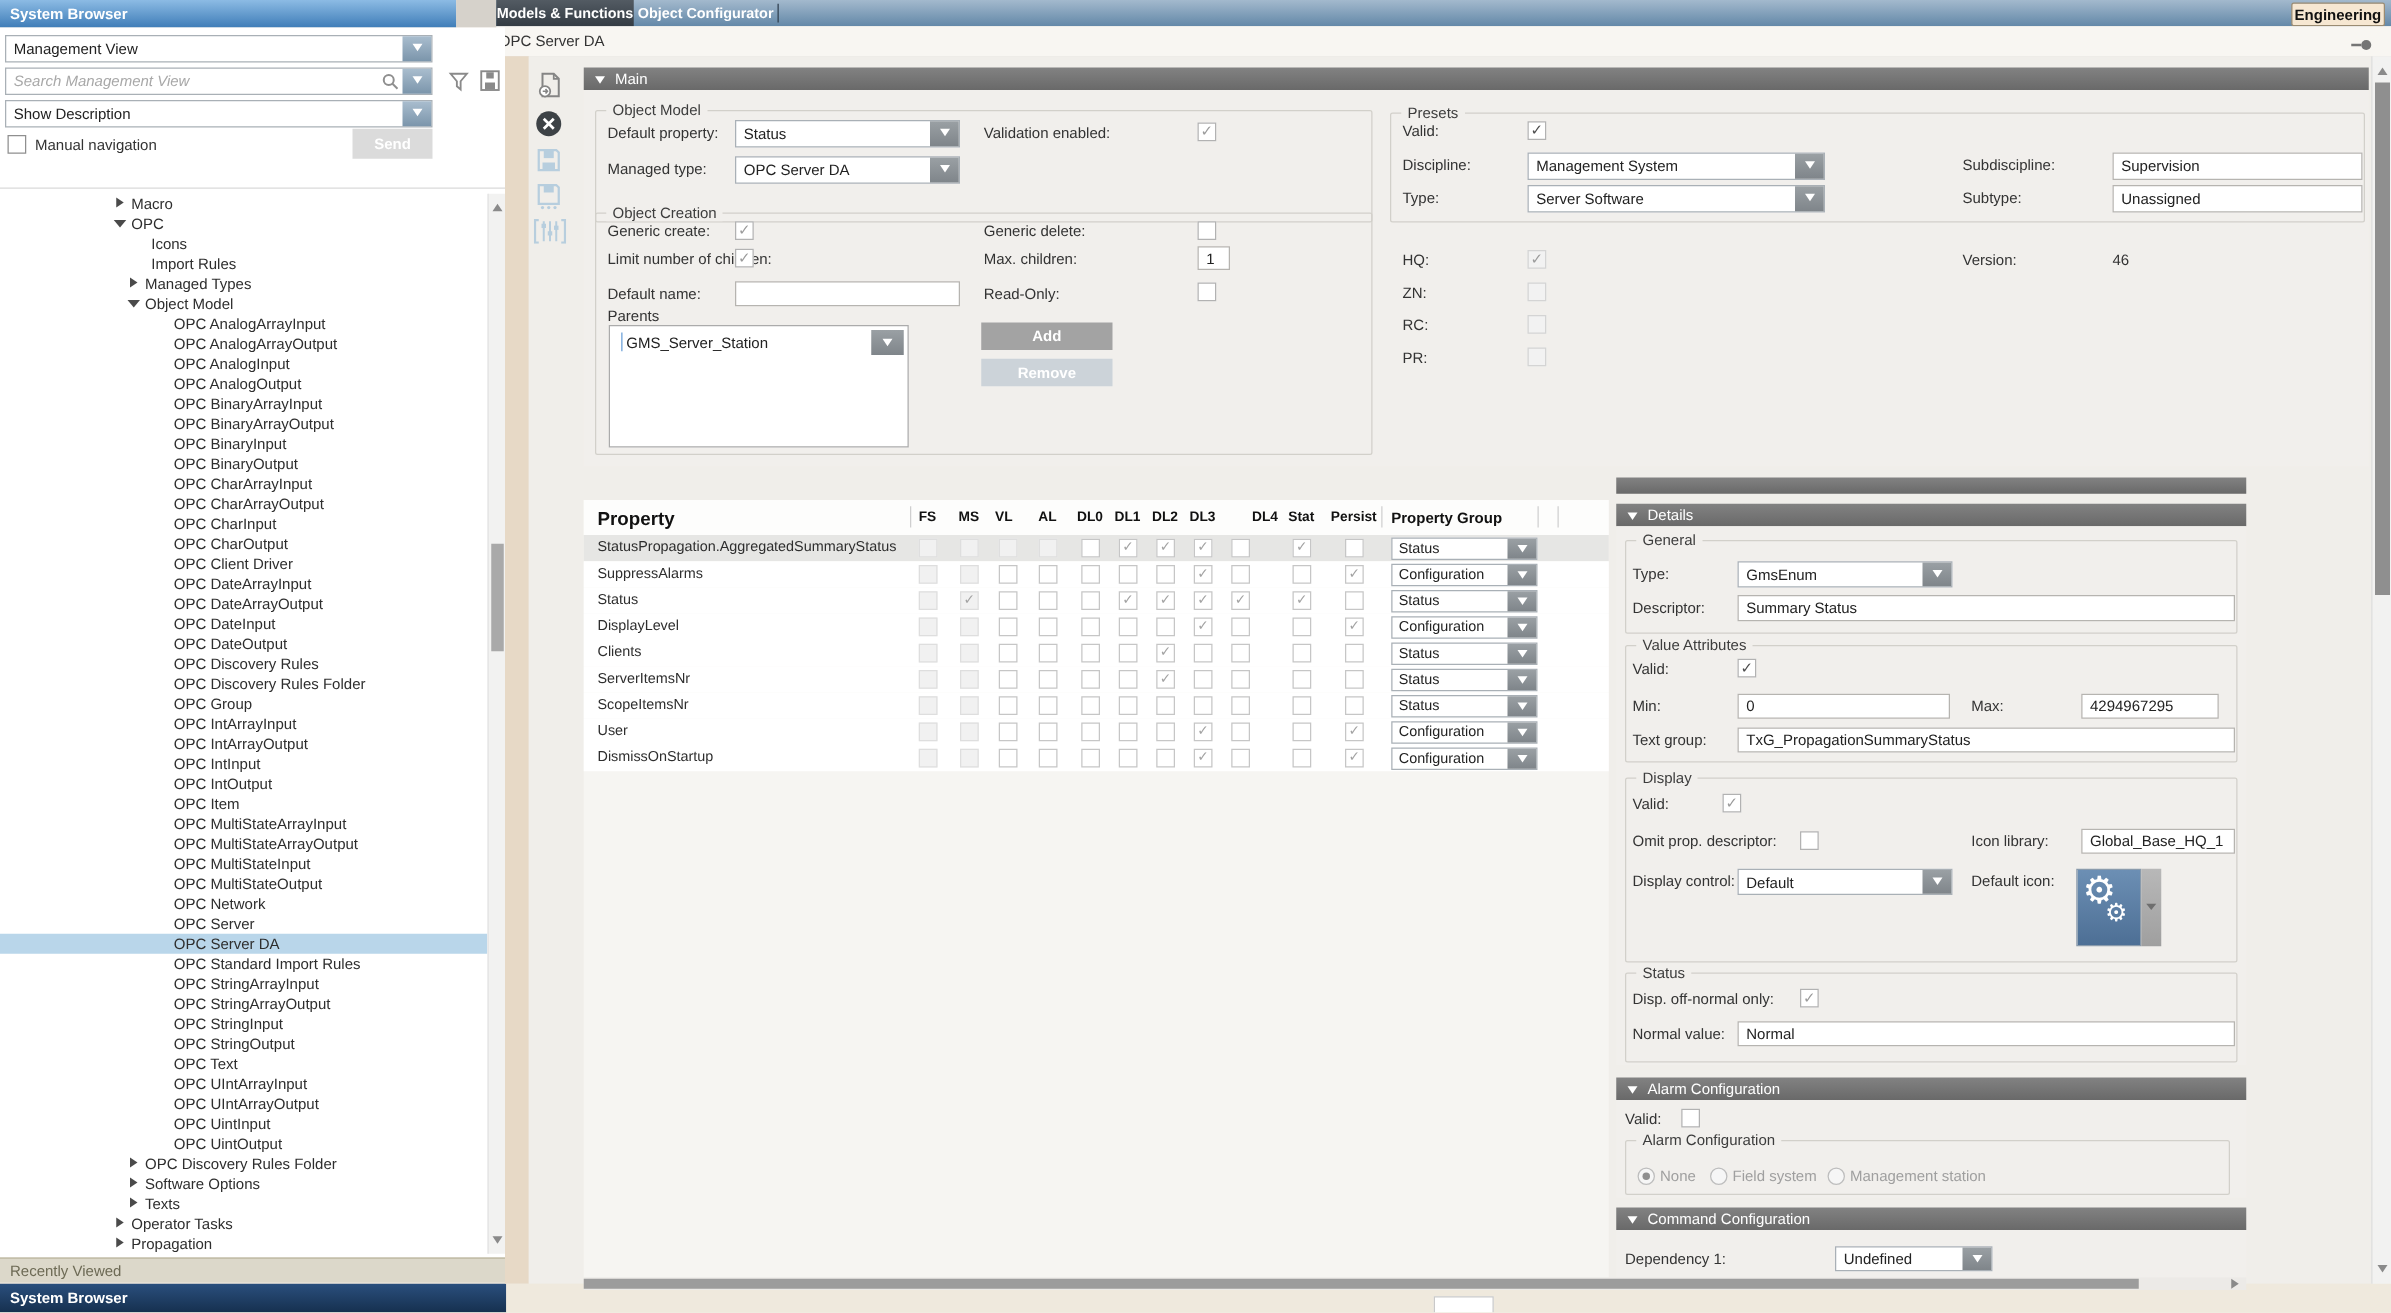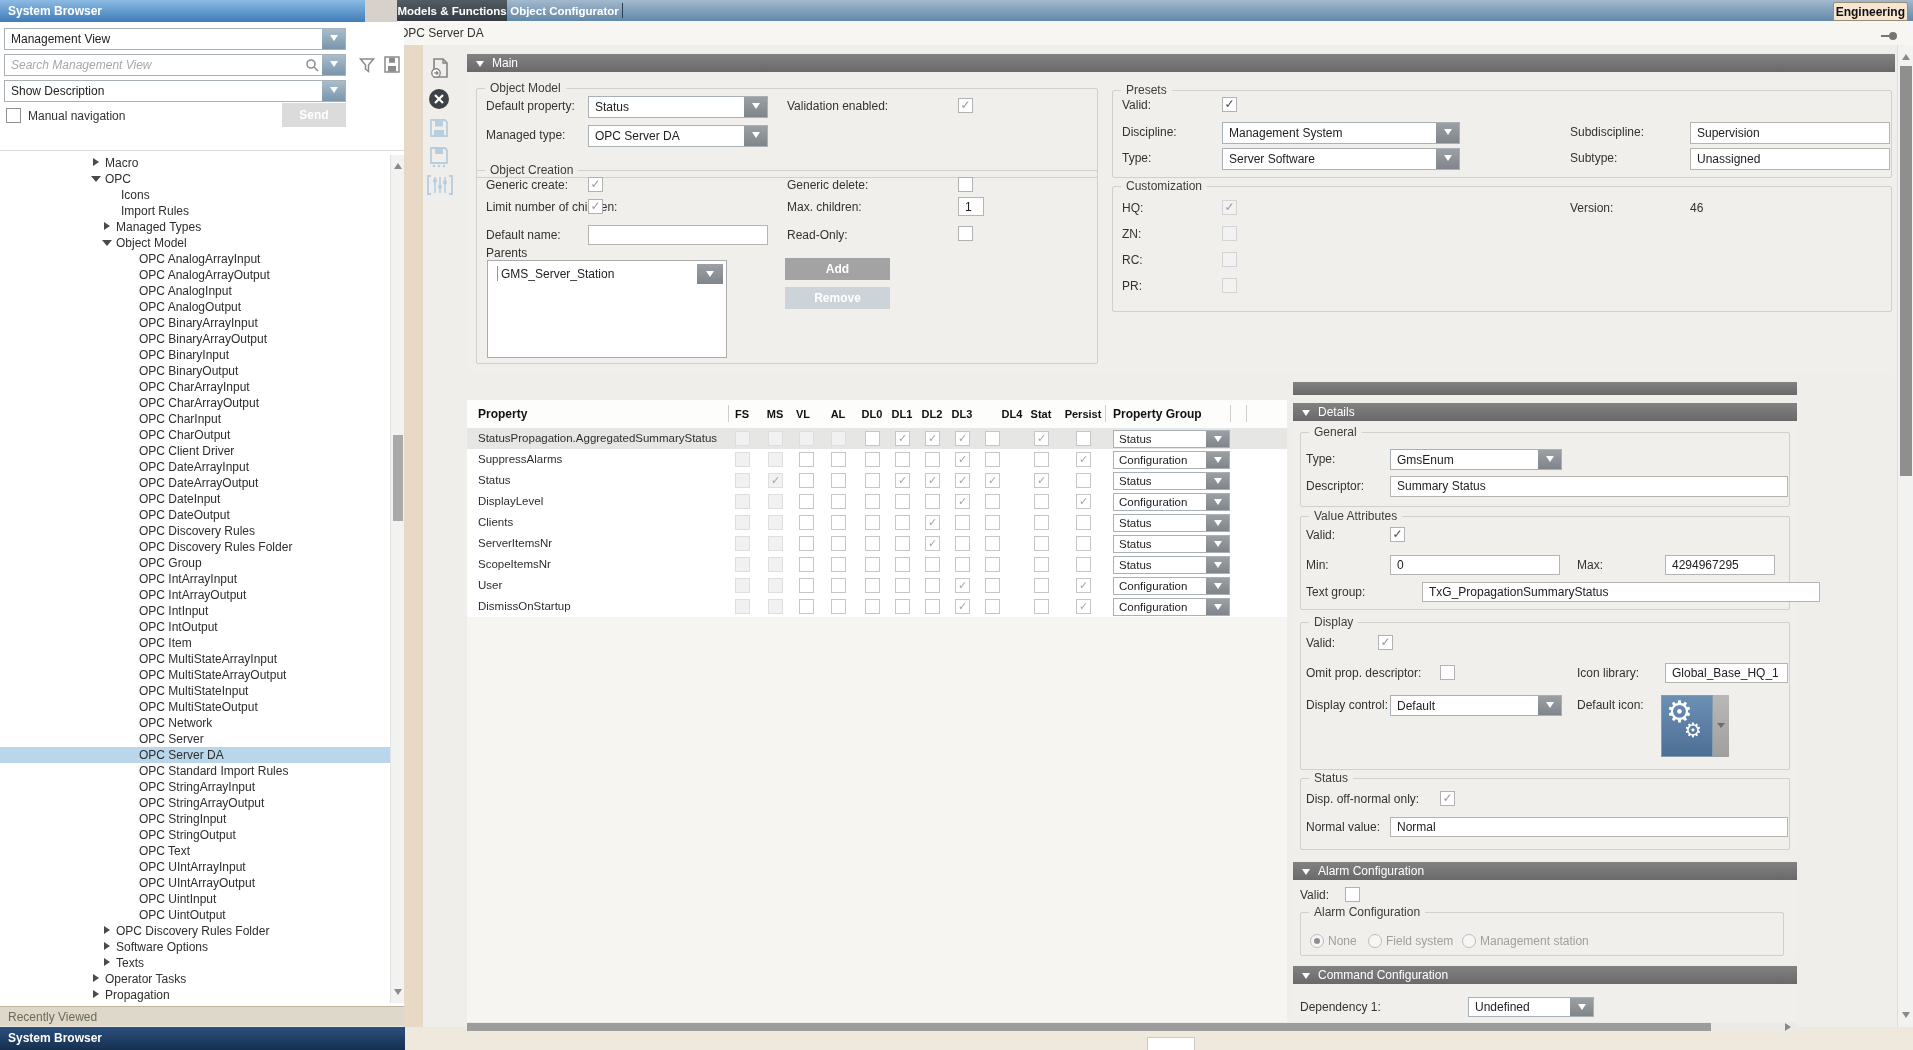--- a/index.html
+++ b/index.html
@@ -33,21 +33,21 @@
   .tree{position:absolute;left:0;top:155px;width:390px;height:848px;background:#fff;overflow:hidden;}
   .trow{height:16px;display:flex;align-items:center;font-size:12px;color:#2e2e2e;white-space:nowrap;}
   .trow.sel{background:#b9d6ea;}
   .tarrow{flex:none;width:9px;height:10px;margin-right:4px;position:relative;}
   .tarrow.col::after{content:"";position:absolute;left:1px;top:0;border:4px solid transparent;border-left:6px solid #4a4a4a;}
   .tarrow.exp::after{content:"";position:absolute;left:-1px;top:2px;border:5px solid transparent;border-top:6px solid #4a4a4a;}
   .tarrow.none{width:0;margin-right:0;}
   
   .ptable{position:absolute;left:467px;top:400px;width:820px;}
   .phead{position:relative;height:28px;background:#fdfdfc;}
-  .phead .pmain{position:absolute;left:11px;top:7px;font-size:12px;font-weight:bold;color:#111;}
+  .phead .pmain{position:absolute;left:11px;top:7px;font-size:15px;font-weight:bold;color:#111;}
   .phead .phcol{position:absolute;top:8px;font-size:11px;font-weight:bold;color:#111;transform:translateX(-50%);}
   .phead .pg{position:absolute;left:646px;top:7px;font-size:12px;font-weight:bold;color:#111;}
   .phead .vline{position:absolute;top:5px;width:1px;height:17px;background:#cfcfcf;}
   .prow{position:relative;height:21px;background:#fff;width:820px;}
   .prow.sel{background:#e6e6e4;}
   .prow .pname{position:absolute;left:11px;top:4px;font-size:11.5px;color:#2e2e2e;white-space:nowrap;}
   .pcb{position:absolute;top:3px;width:13px;height:13px;background:#fff;border:1px solid #c6c6c6;display:flex;align-items:center;justify-content:center;}
   .pcb.dis{background:#f1f1f1;border-color:#dedede;}
   .pcb.checked::after{content:"✓";font-size:11px;color:#a3a3a3;line-height:1;}
   .prow .combo{top:2px;left:646px;width:117px;height:18px;}
@@ -468,23 +468,20 @@
   <span class="lbl" style="left:1570px;top:125px;">Subdiscipline:</span>
   <div class="tbx" style="left:1690px;top:122px;width:200px;height:22px;padding-top:3px;">Supervision</div>
   <span class="lbl" style="left:1122px;top:151px;">Type:</span>
   <div class="combo" style="left:1222px;top:148px;width:238px;height:22px;">
     <span class="val">Server Software</span>
       <span class="arw"></span>
   </div>
   <span class="lbl" style="left:1570px;top:151px;">Subtype:</span>
   <div class="tbx" style="left:1690px;top:148px;width:200px;height:22px;padding-top:3px;">Unassigned</div>
 
-  <div class="gbox" style="left:1112px;top:186px;width:778px;height:124px;">
-    <span class="glbl">Customization</span>
-  </div>
   <span class="lbl" style="left:1122px;top:201px;">HQ:</span>
   <span class="cb dis checked" style="left:1222px;top:200px;"></span>
   <span class="lbl" style="left:1570px;top:201px;">Version:</span>
   <span class="lbl" style="left:1690px;top:201px;">46</span>
   <span class="lbl" style="left:1122px;top:227px;">ZN:</span>
   <span class="cb dis" style="left:1222px;top:226px;"></span>
   <span class="lbl" style="left:1122px;top:253px;">RC:</span>
   <span class="cb dis" style="left:1222px;top:252px;"></span>
   <span class="lbl" style="left:1122px;top:279px;">PR:</span>
   <span class="cb dis" style="left:1222px;top:278px;"></span>
@@ -694,21 +691,21 @@
   <div class="gbox" style="left:1300px;top:516px;width:488px;height:92px;">
     <span class="glbl">Value Attributes</span>
   </div>
   <span class="lbl" style="left:1306px;top:528px;">Valid:</span>
   <span class="cb dark checked" style="left:1390px;top:527px;"></span>
   <span class="lbl" style="left:1306px;top:558px;">Min:</span>
   <div class="tbx" style="left:1390px;top:555px;width:170px;height:20px;">0</div>
   <span class="lbl" style="left:1577px;top:558px;">Max:</span>
   <div class="tbx" style="left:1665px;top:555px;width:110px;height:20px;">4294967295</div>
   <span class="lbl" style="left:1306px;top:585px;">Text group:</span>
-  <div class="tbx" style="left:1390px;top:582px;width:398px;height:20px;margin-left:32px;">TxG_PropagationSummaryStatus</div>
+  <div class="tbx" style="left:1390px;top:582px;width:398px;height:20px;">TxG_PropagationSummaryStatus</div>
 
   <div class="gbox" style="left:1300px;top:622px;width:488px;height:146px;">
     <span class="glbl">Display</span>
   </div>
   <span class="lbl" style="left:1306px;top:636px;">Valid:</span>
   <span class="cb checked" style="left:1378px;top:635px;"></span>
   <span class="lbl" style="left:1306px;top:666px;">Omit prop. descriptor:</span>
   <span class="cb" style="left:1440px;top:665px;"></span>
   <span class="lbl" style="left:1577px;top:666px;">Icon library:</span>
   <div class="tbx" style="left:1665px;top:663px;width:123px;height:20px;">Global_Base_HQ_1</div>

